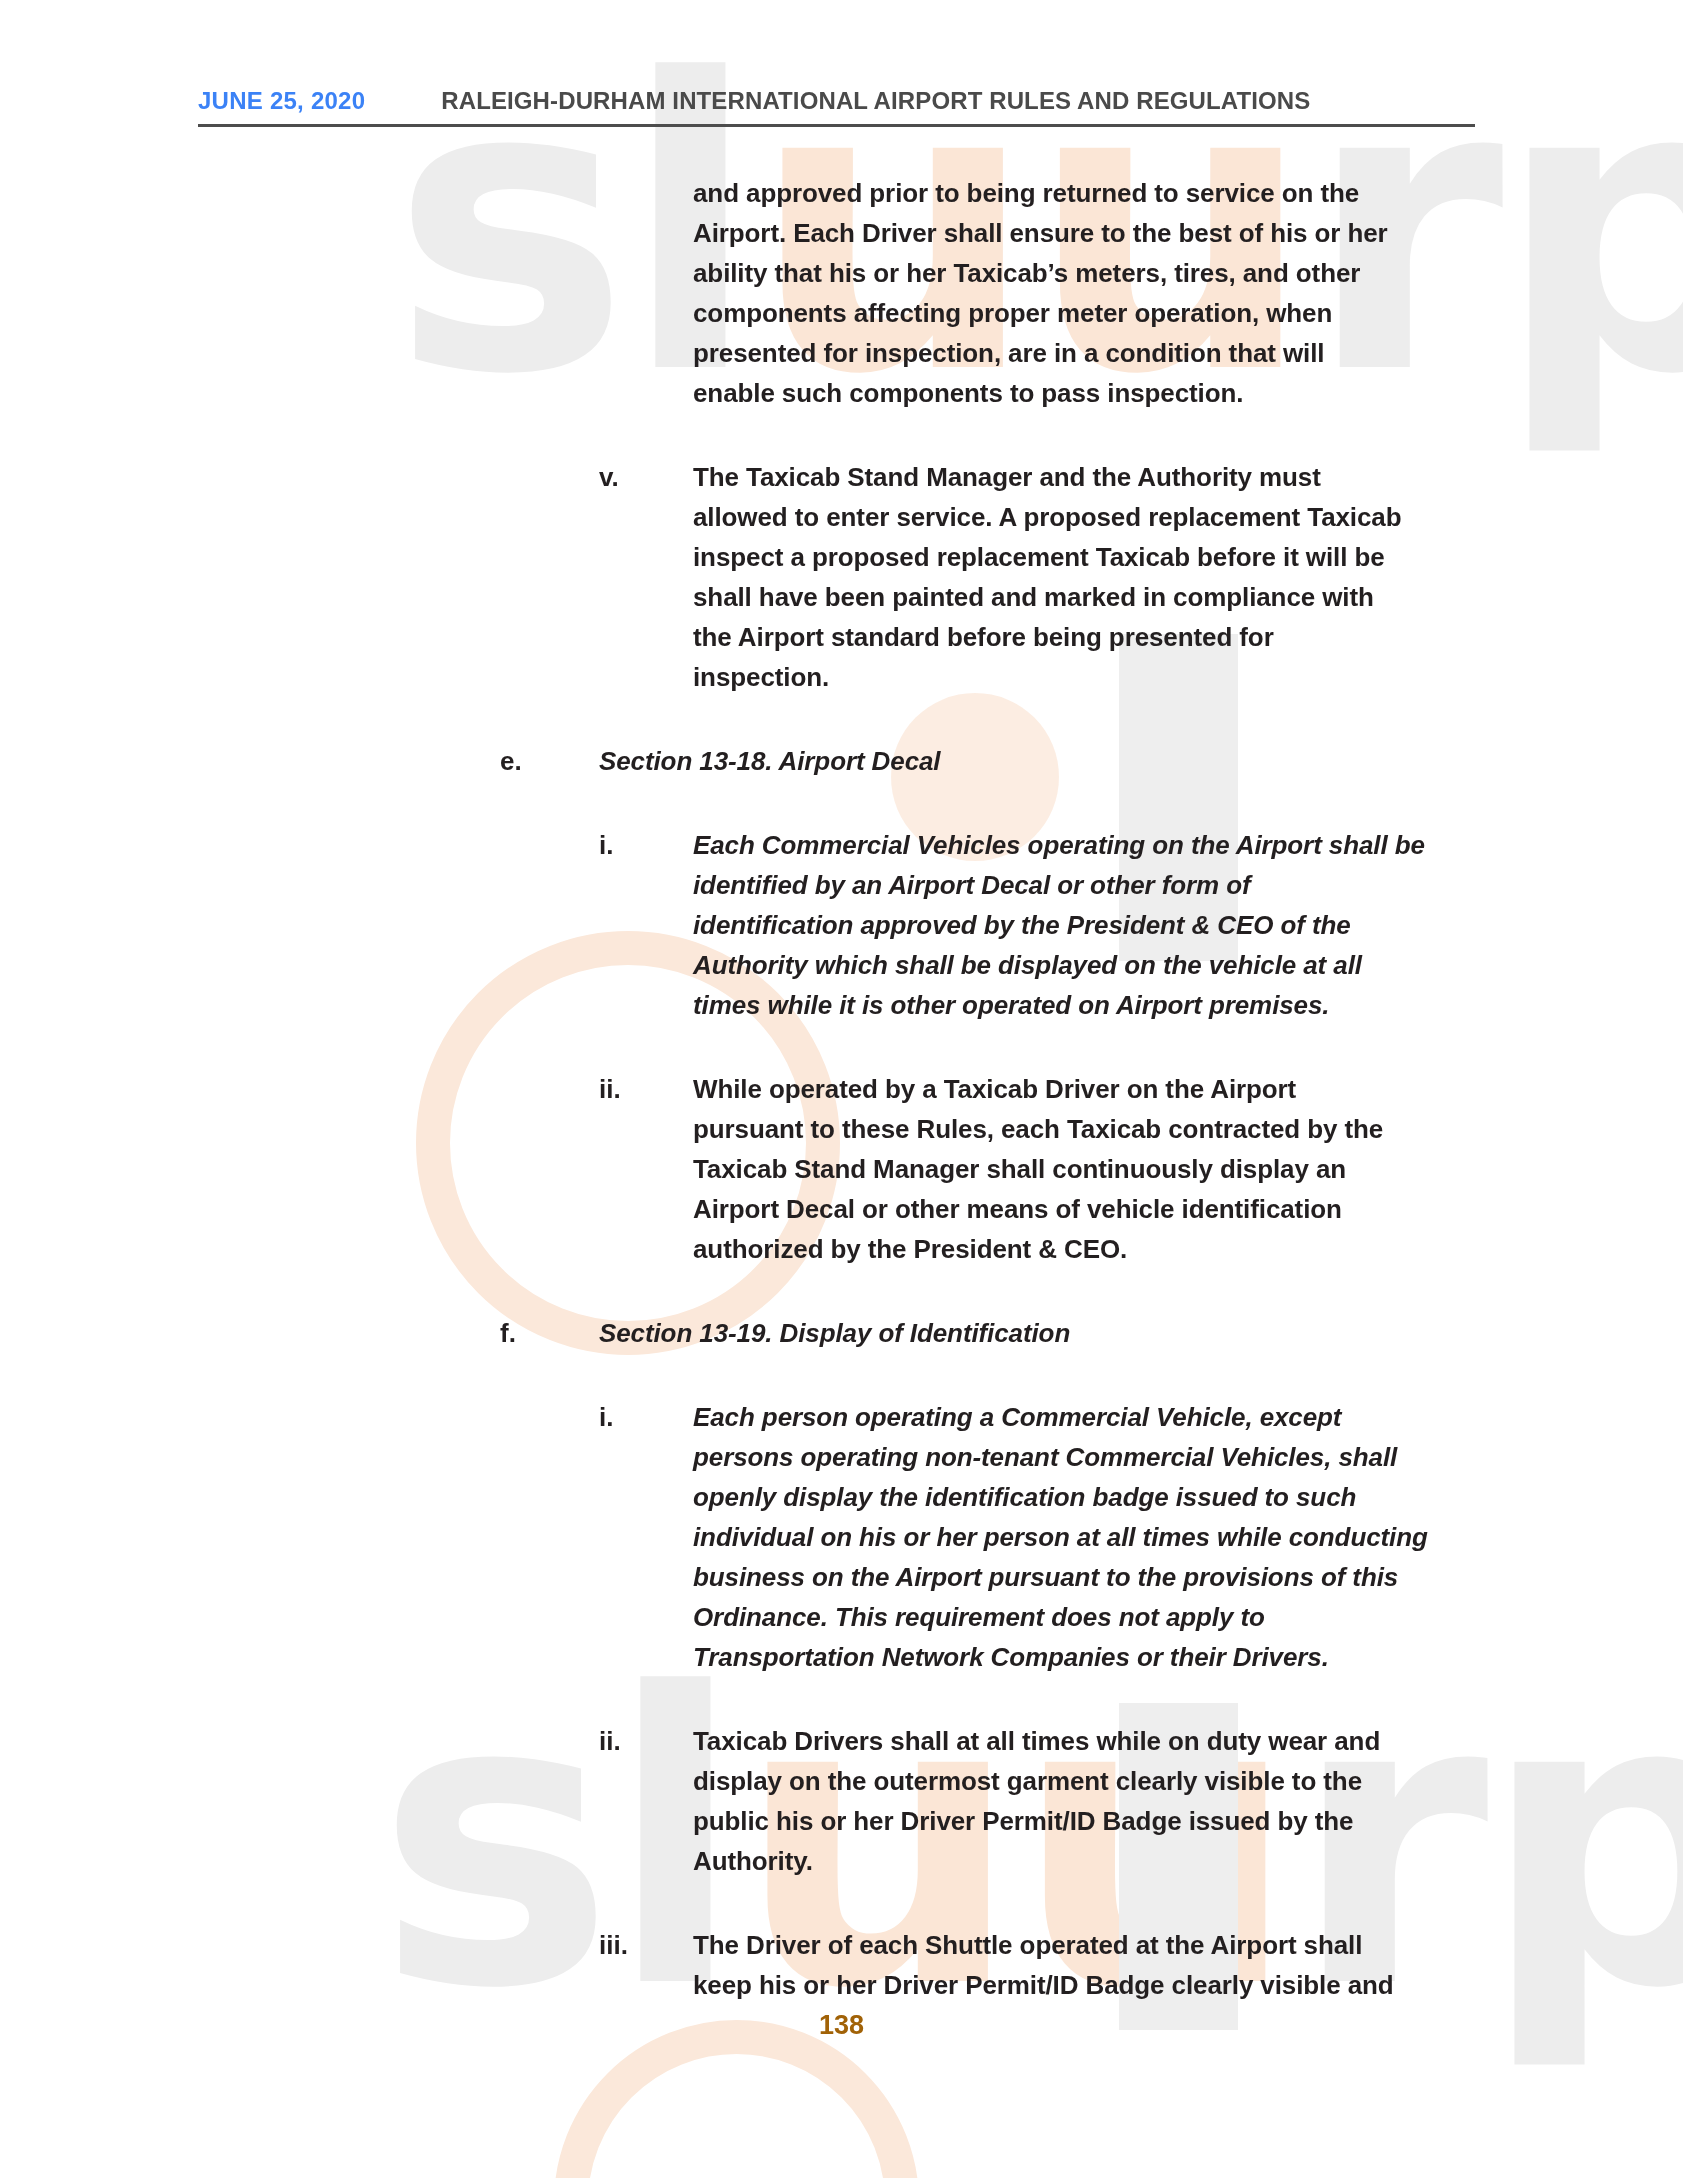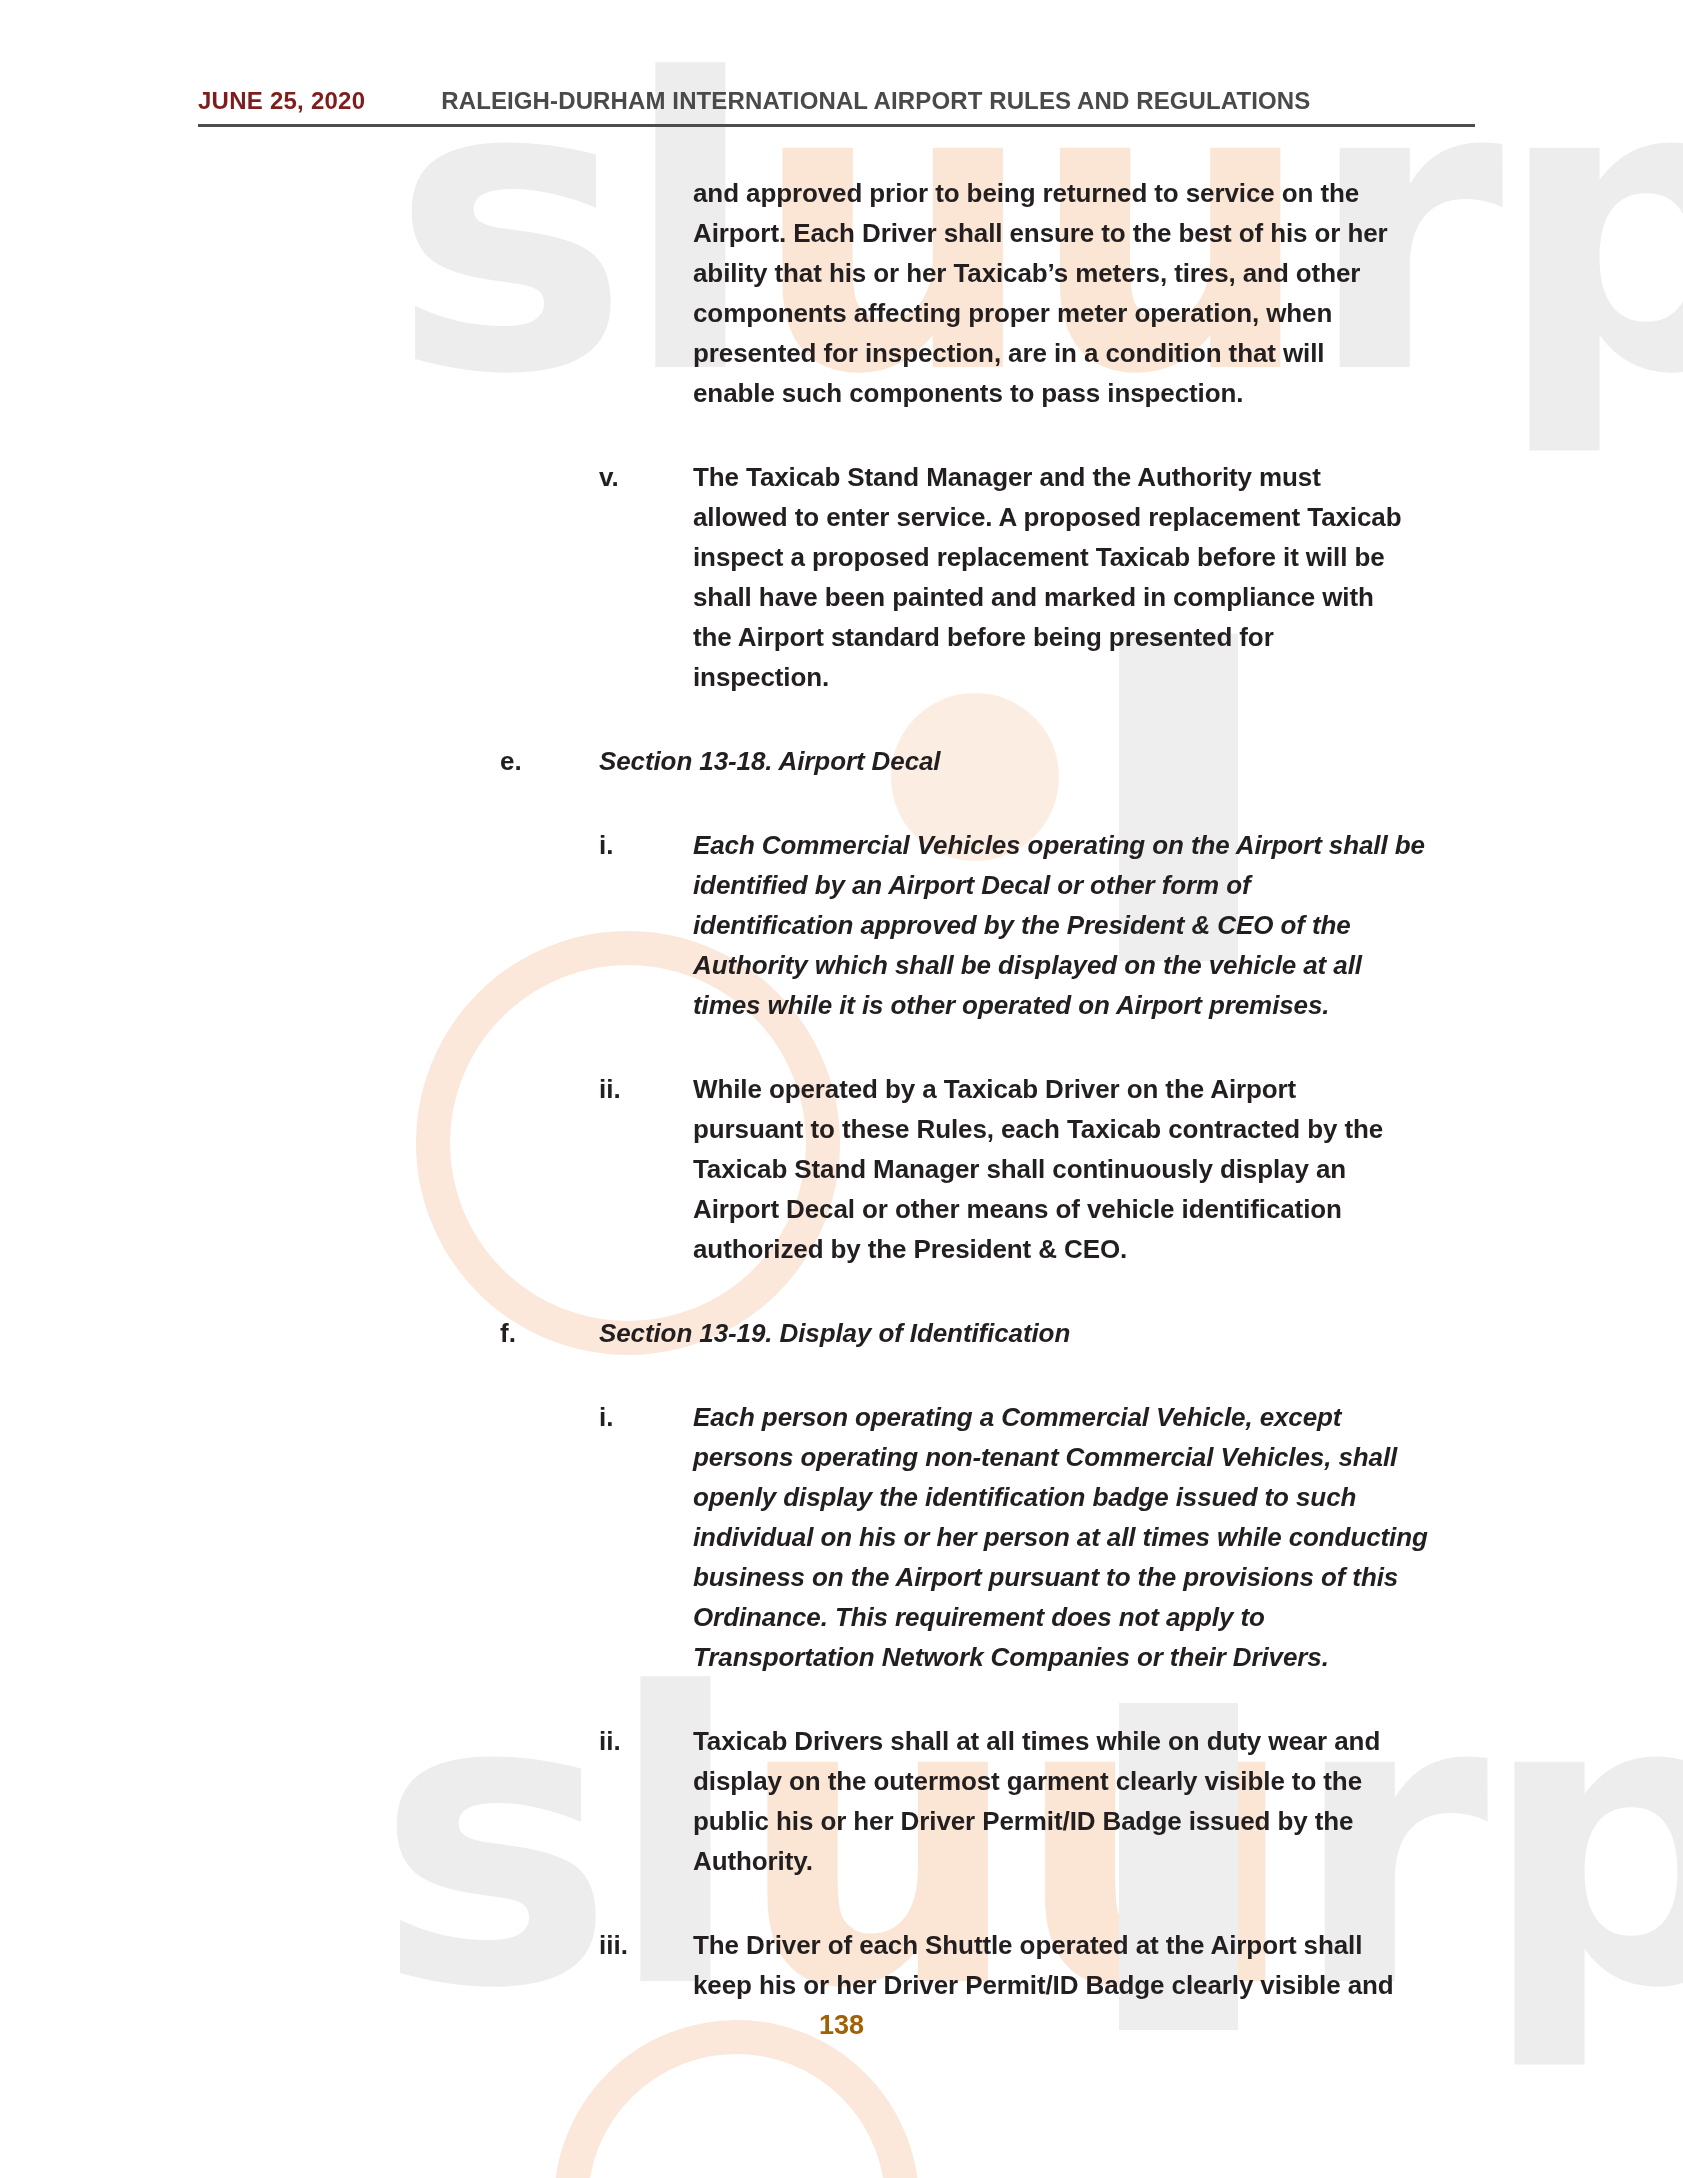--- a/index.html
+++ b/index.html
@@ -71,21 +71,21 @@
   }
   .header-row {
     display: flex;
     align-items: baseline;
   }
   .header-date {
     font-family: "Liberation Sans", sans-serif;
     font-size: 24px;
     font-weight: 600;
     letter-spacing: 0.01em;
-    color: #7f1d1d;
+    color: #3b82f6;
     white-space: nowrap;
   }
   .header-title {
     font-family: "Liberation Sans", sans-serif;
     font-size: 24px;
     font-weight: 600;
     letter-spacing: 0.005em;
     color: #4a4a4a;
     margin-left: 76px;
     white-space: nowrap;

